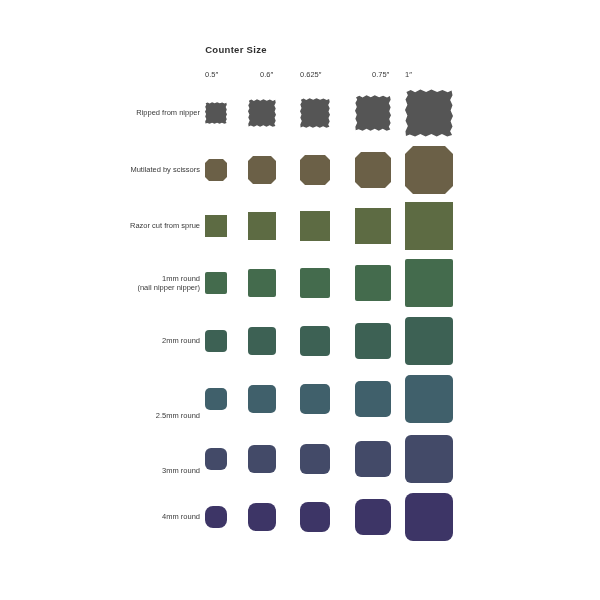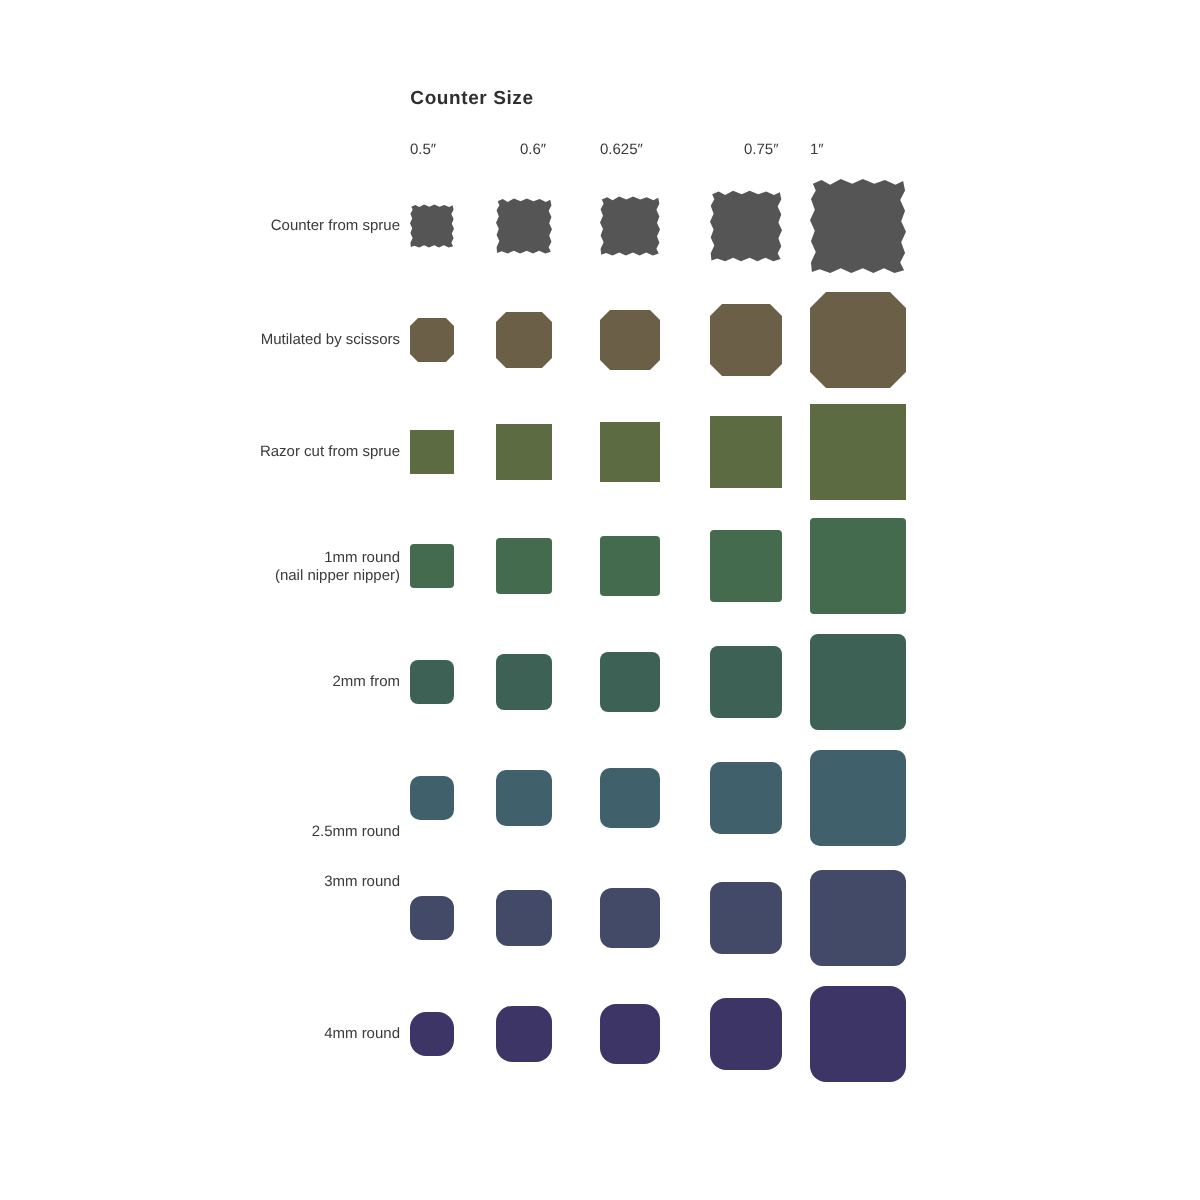--- a/index.html
+++ b/index.html
@@ -72,39 +72,39 @@
 
   <div id="headers">
       <div class="col-header" style="left: 205px; top: 70px; text-align: right;">0.5″</div>
       <div class="col-header" style="left: 260px; top: 70px;">0.6″</div>
       <div class="col-header" style="left: 300px; top: 70px;">0.625″</div>
       <div class="col-header" style="left: 355px; top: 70px; margin-left: 17px;">0.75″</div>
       <div class="col-header" style="left: 405px; top: 70px;">1″</div>
     </div>
   <div id="labels">
       <div class="row-label" style="left: 60px; width: 140px; top: 108.25px;">
-        <span>Counter from sprue</span>
+        <span>Ripped from nipper</span>
       </div>
       <div class="row-label" style="left: 60px; width: 140px; top: 165.25px;">
         <span>Mutilated by scissors</span>
       </div>
       <div class="row-label" style="left: 60px; width: 140px; top: 221.25px;">
         <span>Razor cut from sprue</span>
       </div>
       <div class="row-label" style="left: 60px; width: 140px; top: 273.5px;">
         <span>1mm round</span>
         <span>(nail nipper nipper)</span>
       </div>
       <div class="row-label" style="left: 60px; width: 140px; top: 336.25px;">
-        <span>2mm from</span>
+        <span>2mm round</span>
       </div>
       <div class="row-label" style="left: 60px; width: 140px; top: 411px;">
         <span>2.5mm round</span>
       </div>
-      <div class="row-label" style="left: 60px; width: 140px; top: 436px;">
+      <div class="row-label" style="left: 60px; width: 140px; top: 466px;">
         <span>3mm round</span>
       </div>
       <div class="row-label" style="left: 60px; width: 140px; top: 512.25px;">
         <span>4mm round</span>
       </div>
     </div>
   <div id="swatches">
       <div class="swatch torn" title="Ripped from sprue — 0.5″" style="width: 22px; height: 22px; left: 205px; top: 102px; background: rgb(85, 85, 85);"></div>
       <div class="swatch torn" title="Ripped from sprue — 0.6″" style="width: 28px; height: 28px; left: 248px; top: 99px; background: rgb(85, 85, 85);"></div>
       <div class="swatch torn" title="Ripped from sprue — 0.625″" style="width: 30px; height: 30px; left: 300px; top: 98px; background: rgb(85, 85, 85);"></div>

